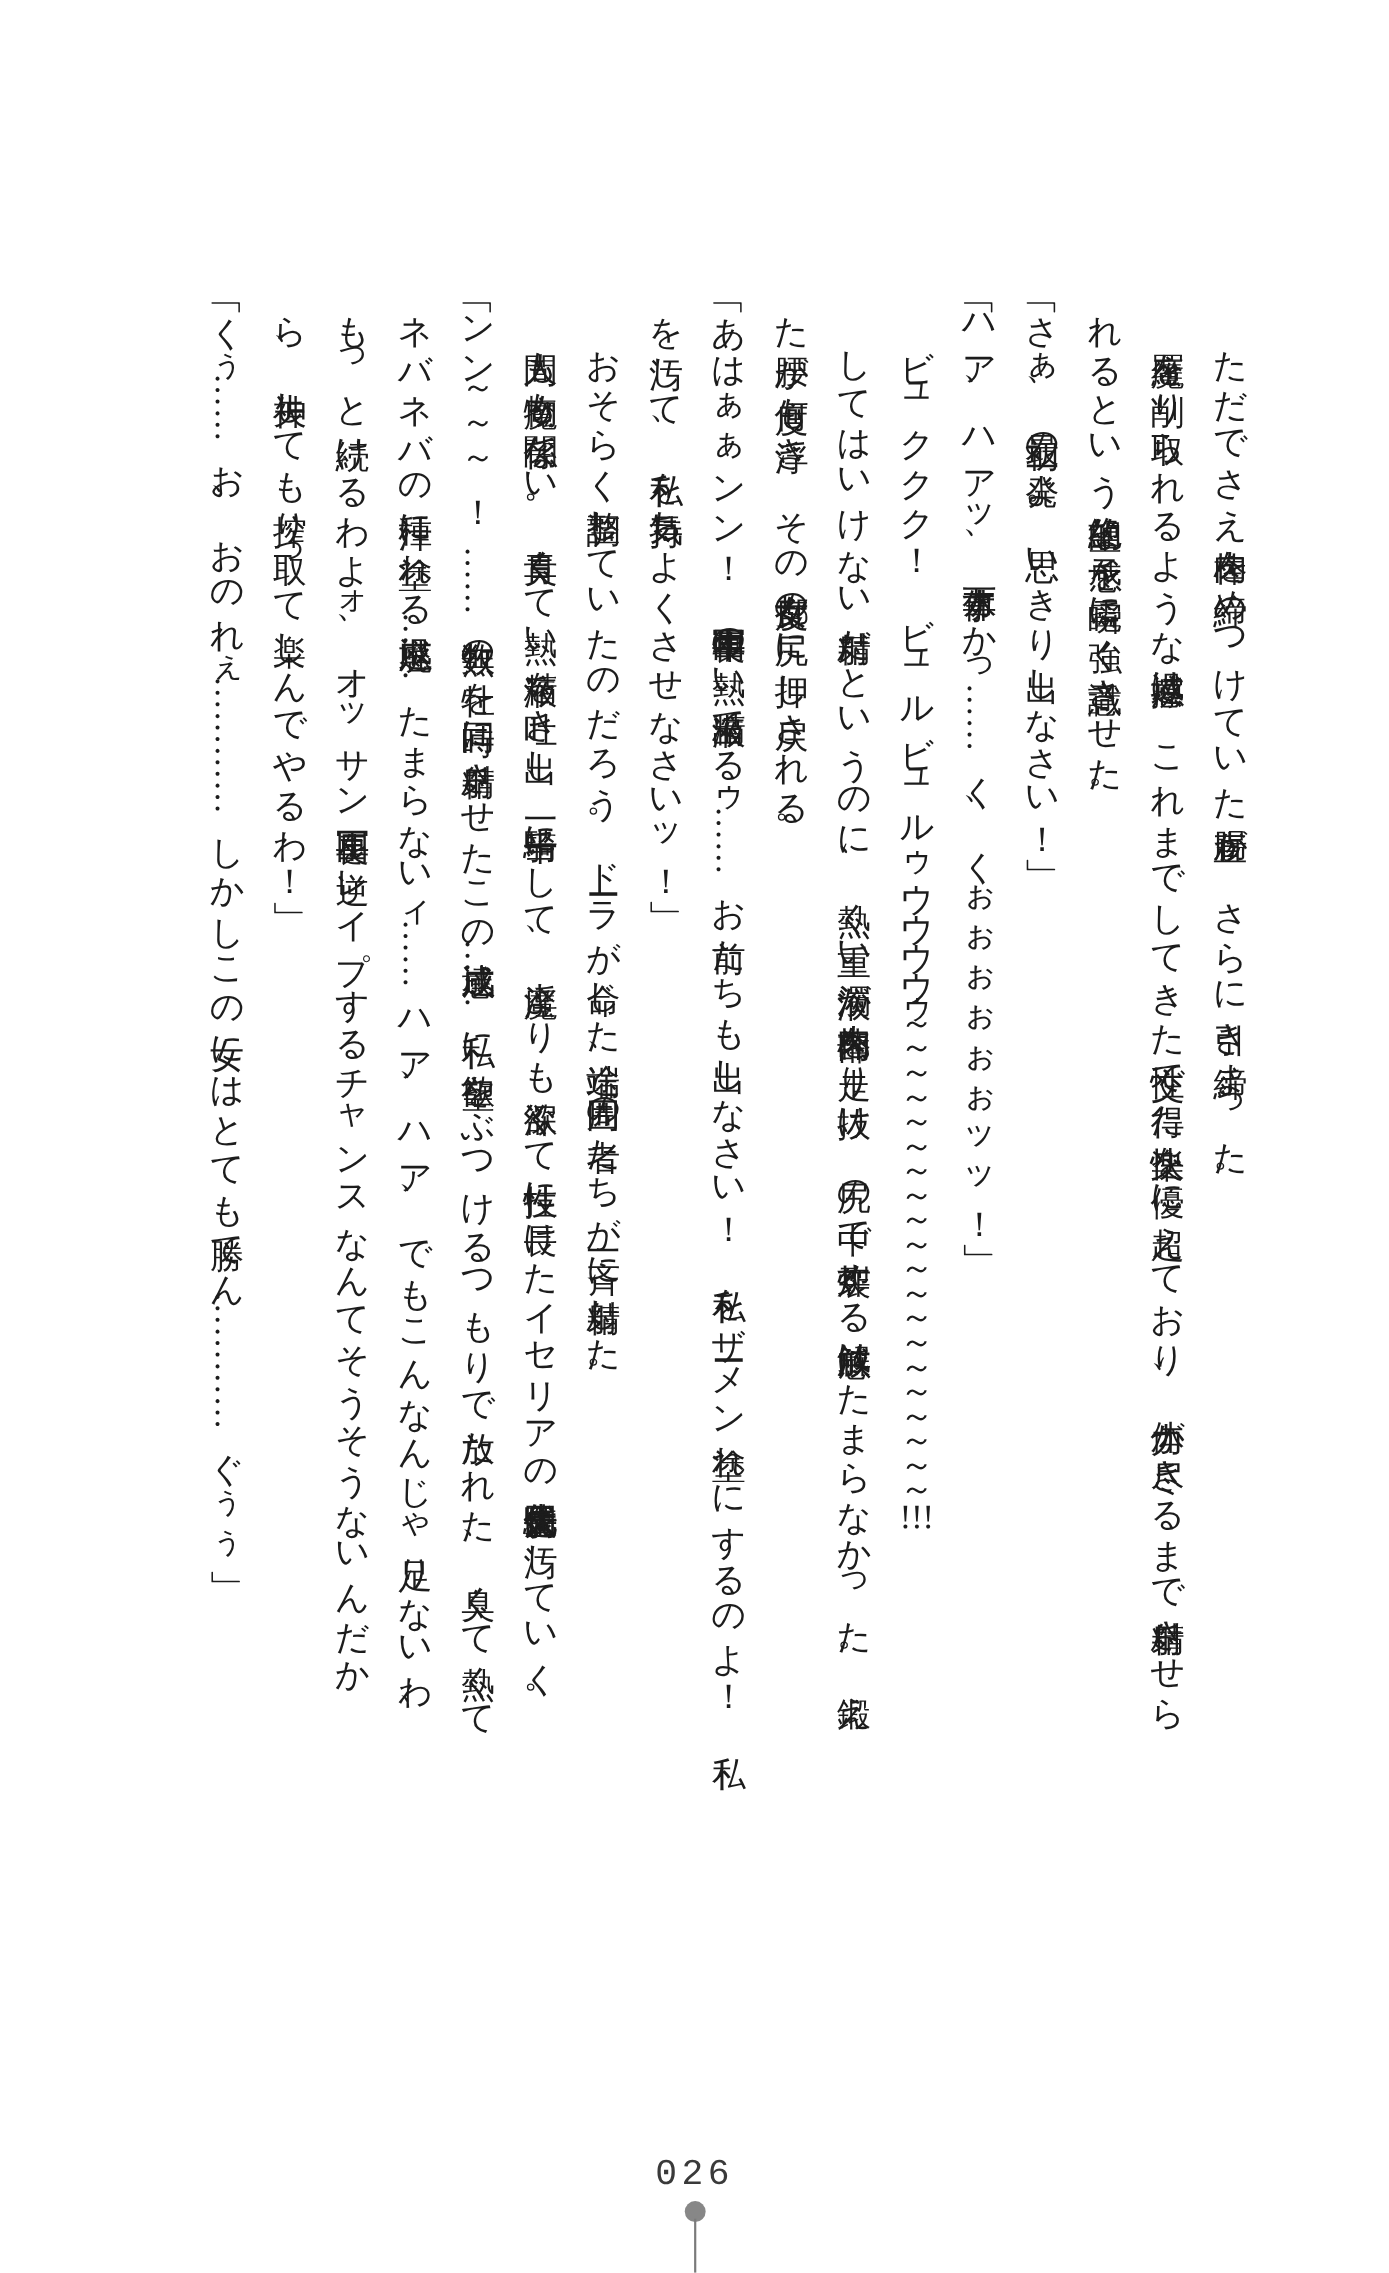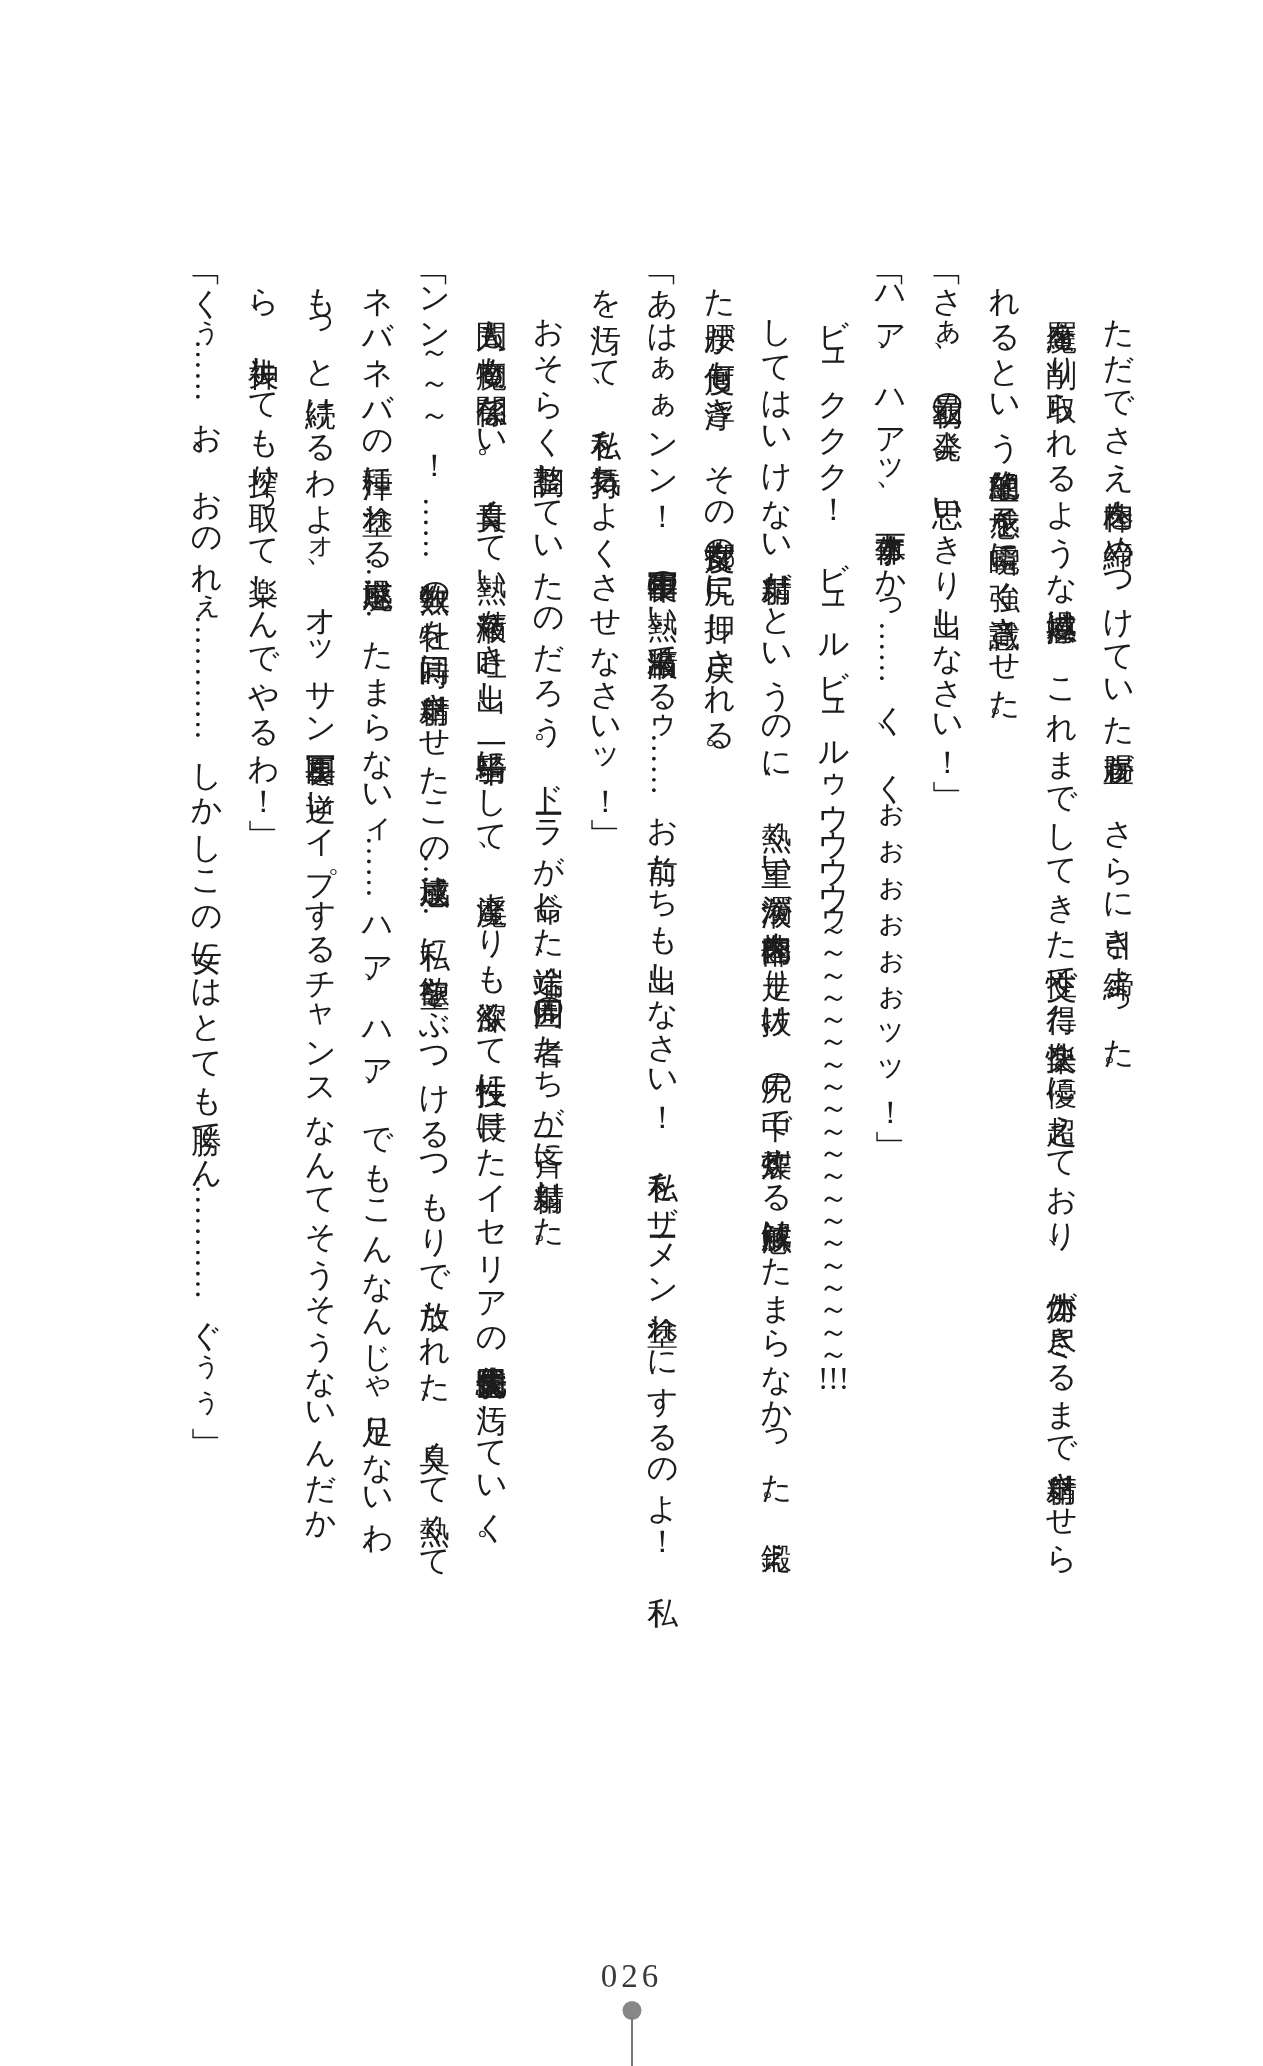--- a/index.html
+++ b/index.html
@@ -48,21 +48,21 @@
   .combine {
     text-combine-upright: all;
     letter-spacing: normal;
   }
   
   .page-num {
     position: absolute;
     top: 1958px;
     left: 50%;
     transform: translateX(-50%);
-    font-family: Liberation Serif, serif;
+    font-family: Liberation Mono, monospace;
     font-weight: 400;
     font-size: 33px;
     letter-spacing: 4px;
     color: #3a3a3a;
   }
   .footer-dot {
     position: absolute;
     top: 2001px;
     left: 50%;
     transform: translateX(-50%);

